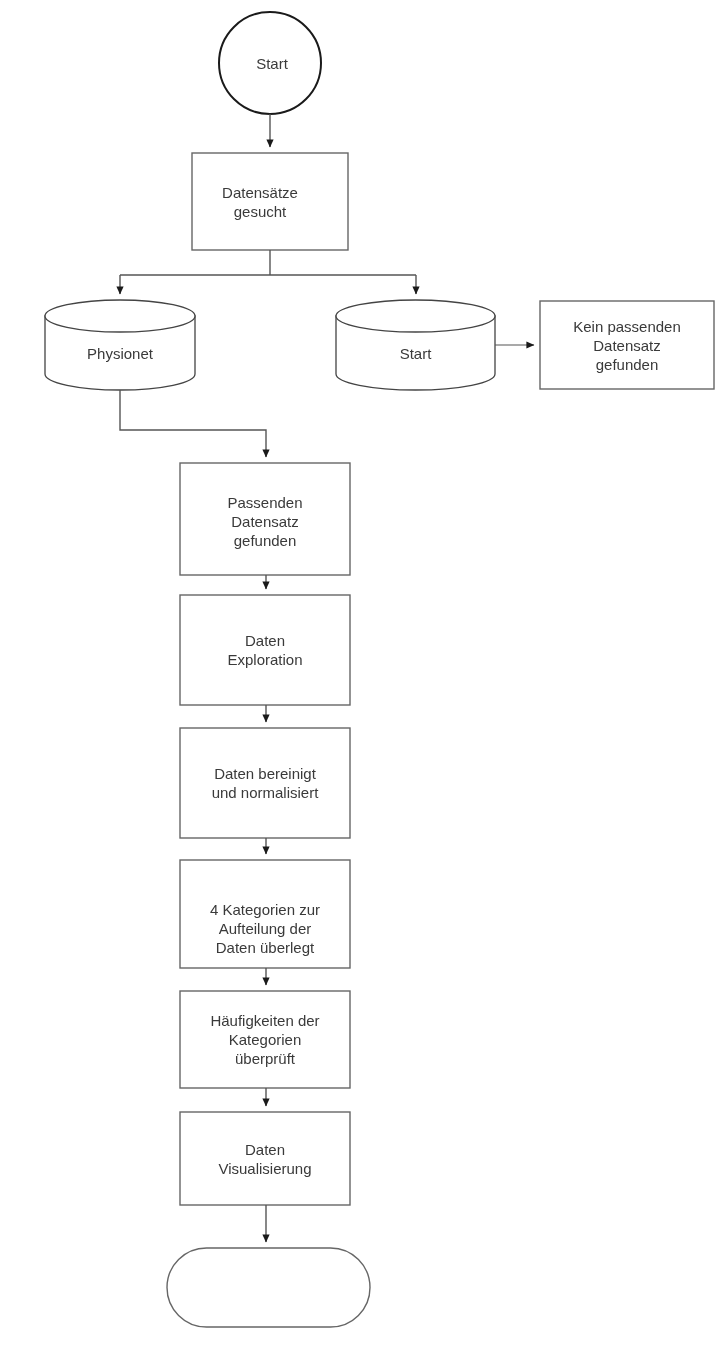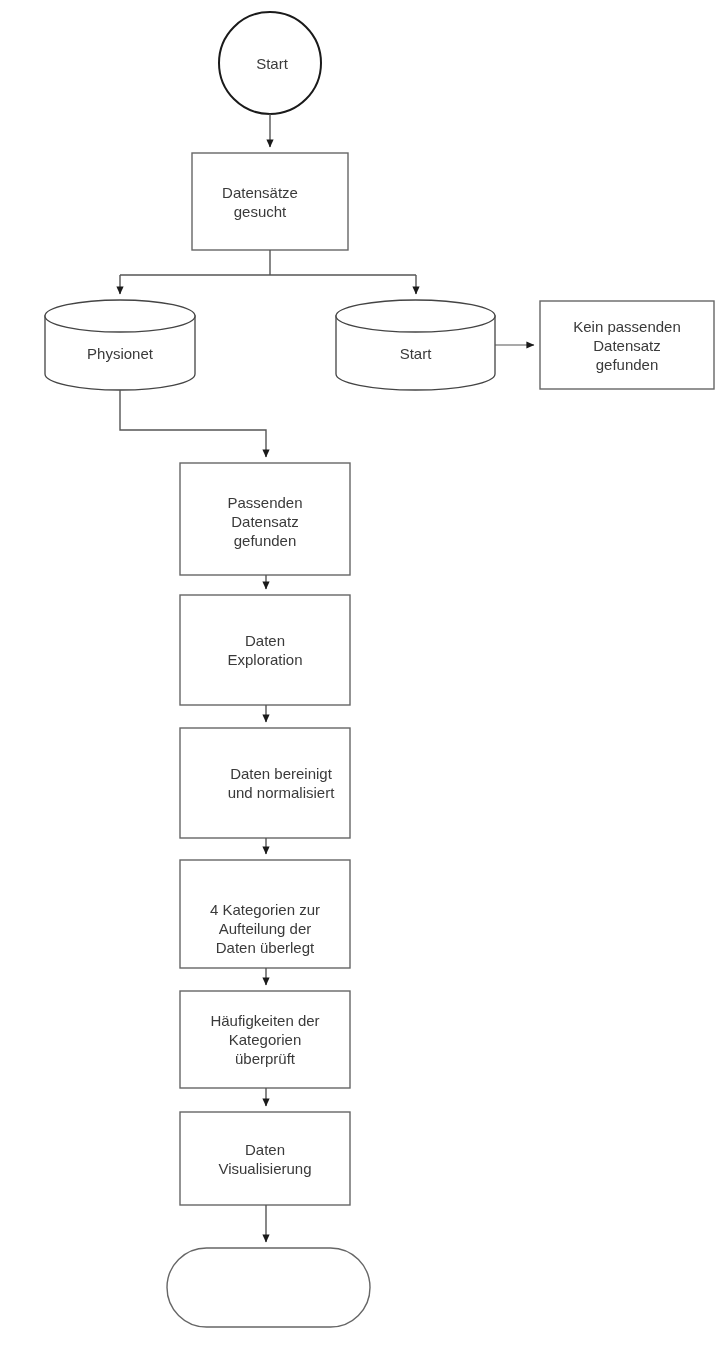--- a/index.html
+++ b/index.html
@@ -115,21 +115,21 @@
 Datensatz
 gefunden</div>
 
   <div class="node-label" style="left:180px; top:463px; width:170px; height:117px;">Passenden
 Datensatz
 gefunden</div>
 
   <div class="node-label" style="left:180px; top:595px; width:170px; height:110px;">Daten
 Exploration</div>
 
-  <div class="node-label" style="left:180px; top:728px; width:170px; height:110px;padding-left:16px;">Daten bereinigt
+  <div class="node-label" style="left:180px; top:728px; width:170px; height:110px;">Daten bereinigt
 und normalisiert</div>
 
   <div class="node-label" style="left:180px; top:860px; width:170px; height:136px;">4 Kategorien zur
 Aufteilung der
 Daten überlegt</div>
 
   <div class="node-label" style="left:180px; top:991px; width:170px; height:97px;">Häufigkeiten der
 Kategorien
 überprüft</div>
 

